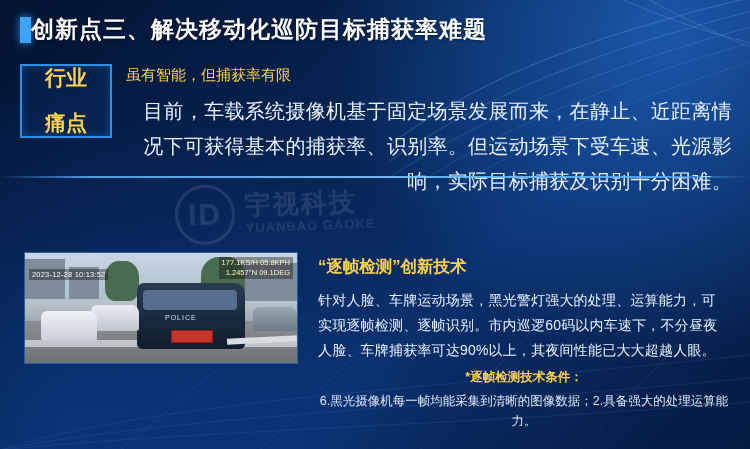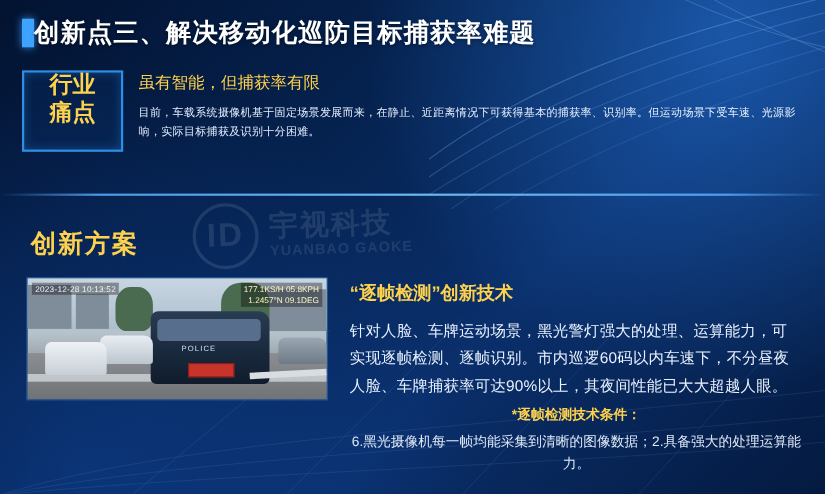--- a/index.html
+++ b/index.html
@@ -45,29 +45,29 @@
   .title-bar { width:11px; height:26px; background:#3ea2ff; box-shadow:0 0 8px rgba(62,162,255,0.8); }
   .title-text {
     color:#ffffff; font-size:23px; font-weight:bold; letter-spacing:1px;
     text-shadow:0 1px 3px rgba(0,0,0,0.5);
   }
 
   
   .pain-wrap { position:absolute; left:20px; top:64px; width:712px; display:flex; gap:14px; }
   .pain-badge {
     width:88px; height:70px; border:2px solid #2f8fe6;
-    display:flex; flex-direction:column; align-items:center; justify-content:flex-start;
+    display:flex; flex-direction:column; align-items:center; justify-content:space-between;
     color:#ffd24d; font-size:21px; font-weight:bold; line-height:1.18;
     background:rgba(10,45,100,0.35);
     box-shadow:0 0 10px rgba(47,143,230,0.35) inset;
     flex:0 0 auto;
   }
   .pain-body { flex:1; padding-top:2px; }
   .pain-head { color:#ffd24d; font-size:15px; font-weight:normal; margin-bottom:9px; }
-  .pain-text { color:#e6f0ff; font-size:10px; line-height:1.75; letter-spacing:0.3px; }
+  .pain-text { color:#e6f0ff; font-size:20px; line-height:1.75; letter-spacing:0.3px;text-align:right; }
 
   .divider {
     position:absolute; left:0; top:176px; width:100%; height:2px;
     background:linear-gradient(90deg, rgba(60,150,255,0) 0%, rgba(90,175,255,0.85) 12%, rgba(120,200,255,0.9) 50%, rgba(90,175,255,0.85) 88%, rgba(60,150,255,0) 100%);
   }
 
   
   .sol-title {
     position:absolute; left:28px; top:206px;
     color:#ffd24d; font-size:23px; font-weight:bold; letter-spacing:1.5px;
@@ -89,21 +89,21 @@
     border-radius:7px 10px 5px 5px;
   }
   .van-glass { position:absolute; left:6px; top:7px; width:94px; height:20px; background:#5d7695; border-radius:4px; opacity:0.9; }
   .van-plate { position:absolute; left:34px; bottom:6px; width:40px; height:11px; background:#c8332b; border:1px solid #8d1f19; }
   .van-txt { position:absolute; left:28px; top:31px; color:#cfe0f5; font-size:7px; letter-spacing:1px; }
   .car { position:absolute; border-radius:6px 8px 3px 3px; }
   .car1 { left:16px; top:58px; width:56px; height:30px; background:linear-gradient(180deg,#eef2f6,#c7cfd6); }
   .car2 { left:66px; top:52px; width:48px; height:26px; background:linear-gradient(180deg,#e9eef3,#bcc5cd); }
   .car3 { left:228px; top:54px; width:44px; height:24px; background:linear-gradient(180deg,#9aa6b2,#6e7a86); }
   .ts-left {
-    position:absolute; left:4px; top:4px; color:#f6f6f6; font-size:7.5px;
+    position:absolute; left:4px; top:16px; color:#f6f6f6; font-size:7.5px;
     background:rgba(0,0,0,0.35); padding:1px 3px; letter-spacing:0.2px; white-space:nowrap;
   }
   .ts-right {
     position:absolute; right:4px; top:4px; color:#fff9c4; font-size:7.5px; line-height:1.35;
     background:rgba(0,0,0,0.35); padding:1px 3px; text-align:right; white-space:nowrap;
   }
   .guard { position:absolute; right:0; bottom:20px; width:70px; height:6px; background:#d7dde1; transform:rotate(-3deg); }
 
   .tech {
     position:absolute; left:318px; top:256px; width:404px;
@@ -165,21 +165,20 @@
       <div>痛点</div>
     </div>
     <div class="pain-body">
       <div class="pain-head">虽有智能，但捕获率有限</div>
       <div class="pain-text">目前，车载系统摄像机基于固定场景发展而来，在静止、近距离情况下可获得基本的捕获率、识别率。但运动场景下受车速、光源影响，实际目标捕获及识别十分困难。</div>
     </div>
   </div>
 
   <div class="divider"></div>
 
-  <div class="sol-title">创新方案</div>
 
   <div class="photo">
     <div class="sky"></div>
     <div class="bldg" style="left:0;top:6px;width:40px;height:40px;"></div>
     <div class="bldg" style="left:44px;top:14px;width:30px;height:32px;"></div>
     <div class="bldg" style="right:0;top:10px;width:56px;height:38px;"></div>
     <div class="tree" style="left:80px;top:8px;width:34px;height:40px;"></div>
     <div class="tree" style="left:176px;top:4px;width:44px;height:46px;"></div>
     <div class="road"></div>
     <div class="kerb"></div>

